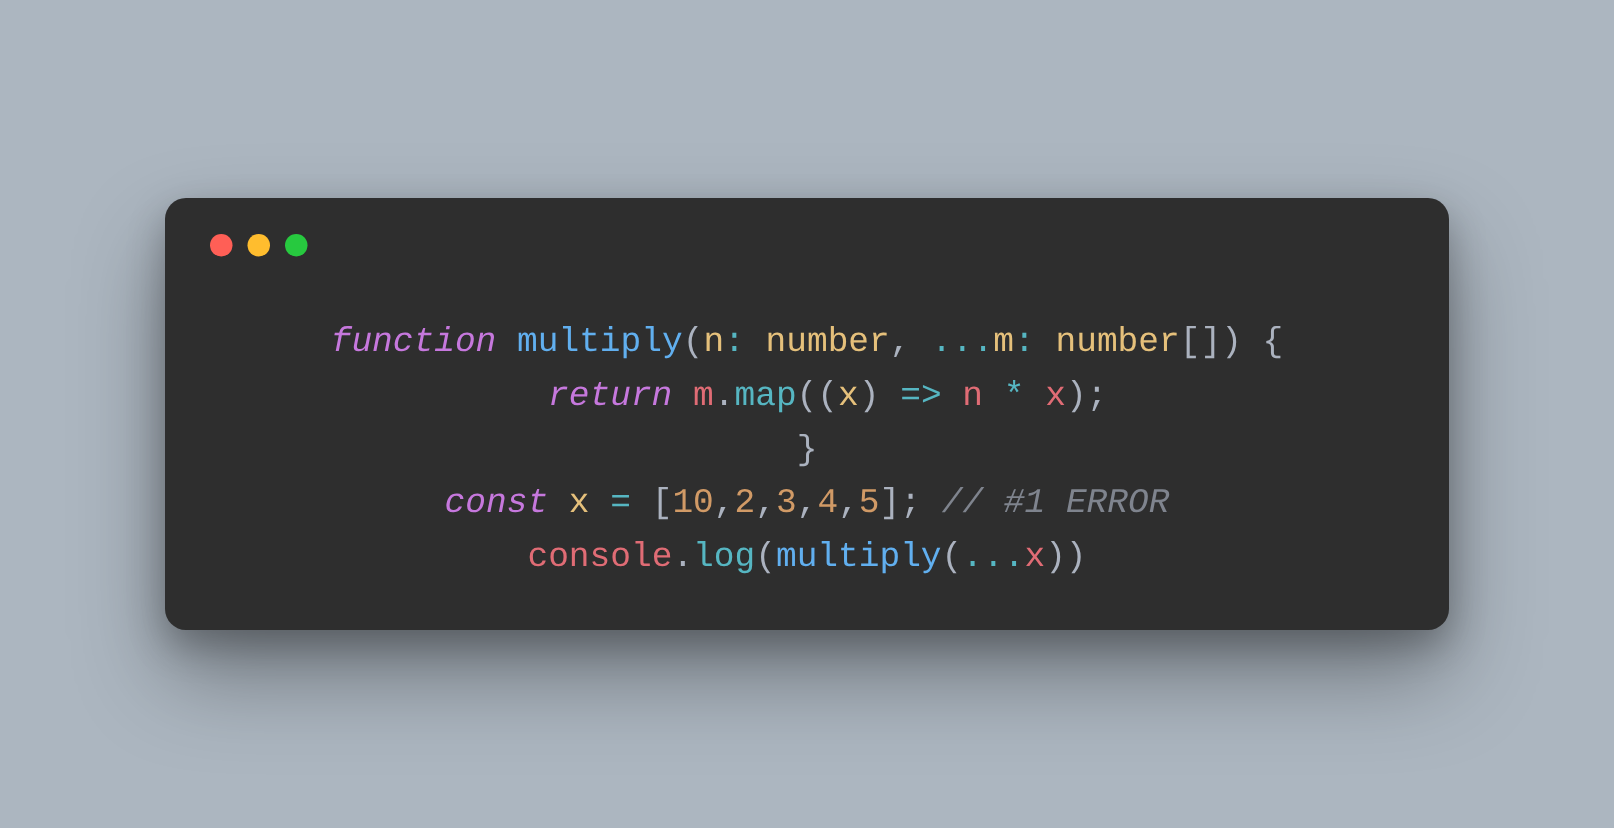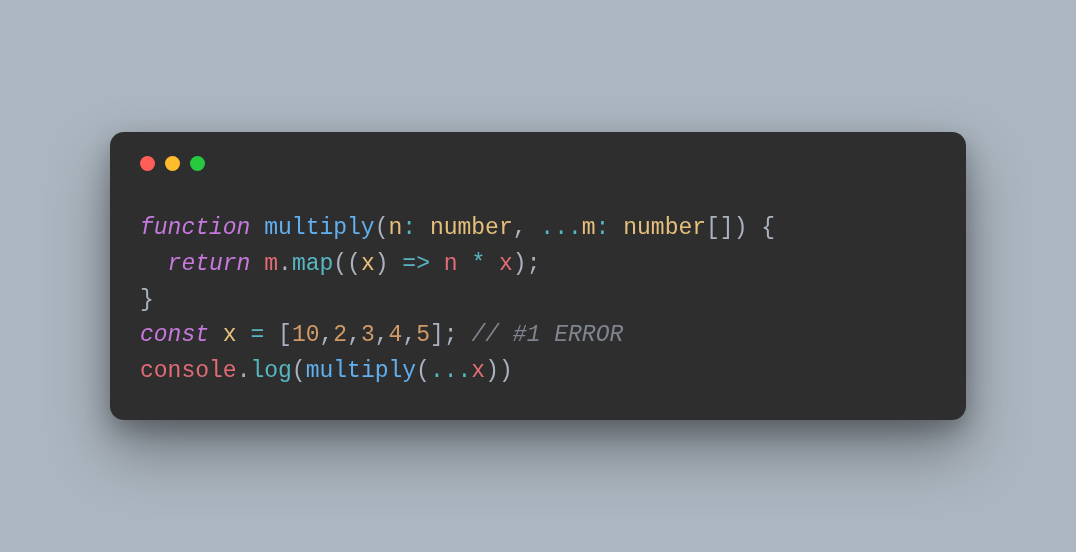--- a/index.html
+++ b/index.html
@@ -36,20 +36,21 @@
     .dot-red { background: #ff5f56; }
     .dot-yellow { background: #ffbd2e; }
     .dot-green { background: #27c93f; }
 
     pre.code {
       font-family: inherit;
       font-size: 23px;
       line-height: 1.55;
       color: #cfcfcf;
       white-space: pre;
+      text-align: center;
     }
 
     
     .kw      { color: #c678dd; font-style: italic; }  
     .fn-name { color: #61afef; }                       
     .method  { color: #56b6c2; }                       
     .param   { color: #e5c07b; }                       
     .ident   { color: #e06c75; }                       
     .type    { color: #e5c07b; }                       
     .num     { color: #d19a66; }                       

